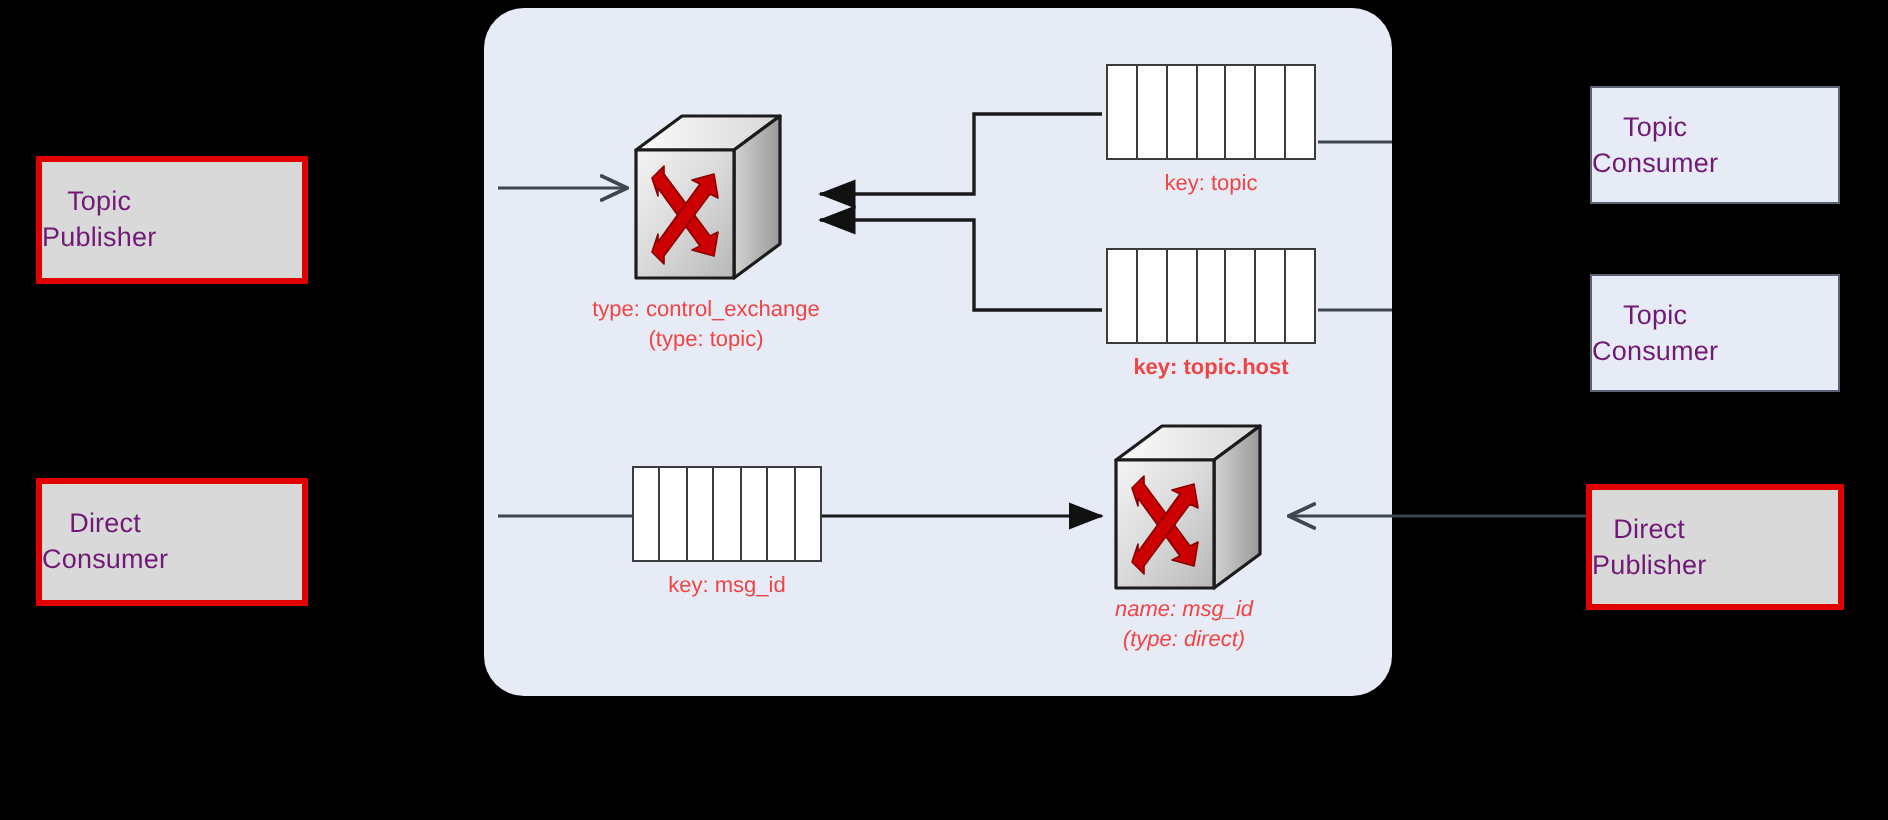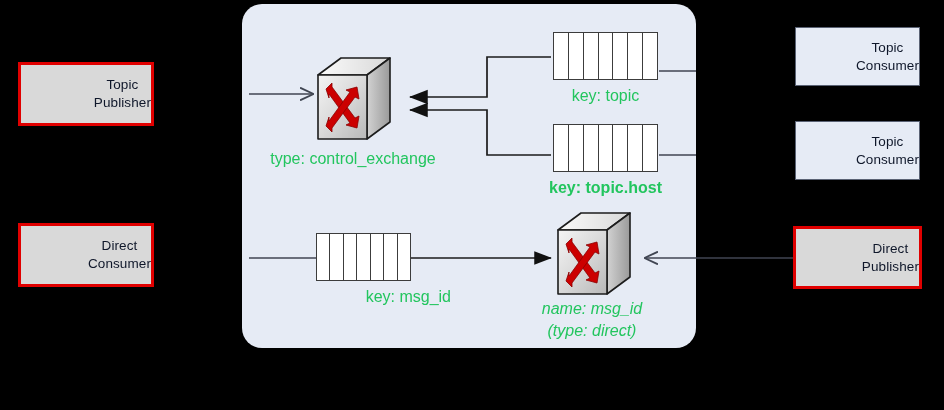--- a/index.html
+++ b/index.html
@@ -26,26 +26,27 @@
     background: #e6ebf5;
     border-radius: 20px;
   }
 
   
   .endpoint {
     position: absolute;
     box-sizing: border-box;
     display: flex;
     align-items: center;
-    justify-content: flex-end;
+    justify-content: flex-start;
     text-align: center;
     font-size: 13.5px;
-    color: #0f172a;
+    color: #701a75;
     line-height: 1.32;
     letter-spacing: .1px;
+    margin-top: 16px;
   }
   .endpoint.red {
     background: #d9d9d9;
     border: 3px solid #e00000;
   }
   .endpoint.blue {
     background: #e6ebf5;
     border: 1px solid #5a6274;
   }
   .endpoint span { display: block; }
@@ -61,22 +62,22 @@
   .queue i {
     flex: 1 1 0;
     display: block;
     border-right: 1.5px solid #3c3c3c;
   }
   .queue i:last-child { border-right: none; }
 
   
   .label {
     position: absolute;
-    font-size: 16px;
-    color: #22c55e;
+    font-size: 11px;
+    color: #ef4444;
     text-align: center;
     white-space: nowrap;
     line-height: 1.35;
   }
   .label .l2 { display: block; }
 
   
   .exchange {
     position: absolute;
   }
@@ -190,21 +191,21 @@
 
   <div class="queue" style="left:316px; top:233px; width:95px; height:48px;">
     <i></i>
       <i></i>
       <i></i>
       <i></i>
       <i></i>
       <i></i>
       <i></i>
   </div>
-  <div class="label" style="left:276px; top:286px; width:175px;text-align:right;">key: msg_id</div>
+  <div class="label" style="left:276px; top:286px; width:175px;">key: msg_id</div>
 
   <div class="exchange" style="left:311px; top:56px; width:82px; height:86px;">
     <svg viewBox="0 0 82 86" width="82" height="86" xmlns="http://www.w3.org/2000/svg">
       <defs>
         <linearGradient id="face1" x1="0" y1="0" x2="1" y2="1">
           <stop offset="0%" stop-color="#f4f4f4"></stop>
           <stop offset="45%" stop-color="#dcdcdc"></stop>
           <stop offset="100%" stop-color="#b8b8b8"></stop>
         </linearGradient>
         <linearGradient id="side1" x1="0" y1="0" x2="1" y2="0">
@@ -224,20 +225,21 @@
       <rect x="7" y="19" width="49" height="64" fill="url(#face1)" stroke="#1c1c1c" stroke-width="1.6" stroke-linejoin="round"></rect>
 
       <g fill="#cc0000" stroke="#8a0000" stroke-width="0.8" stroke-linejoin="round">
         <path d="M15,33 L21,27 L21,31 L44,62 L48,60 L46,72 L35,69 L39,67 L18,38 L18,42 Z"></path>
         <path d="M15,70 L21,76 L21,72 L44,41 L48,43 L46,31 L35,34 L39,36 L18,65 L18,61 Z"></path>
       </g>
     </svg>
   </div>
   <div class="label" style="left:258px; top:148px; width:190px;">
     <span>type: control_exchange</span>
+    <span class="l2">(type: topic)</span>
   </div>
 
   <div class="exchange" style="left:551px; top:211px; width:82px; height:86px;">
     <svg viewBox="0 0 82 86" width="82" height="86" xmlns="http://www.w3.org/2000/svg">
       <defs>
         <linearGradient id="face2" x1="0" y1="0" x2="1" y2="1">
           <stop offset="0%" stop-color="#f4f4f4"></stop>
           <stop offset="45%" stop-color="#dcdcdc"></stop>
           <stop offset="100%" stop-color="#b8b8b8"></stop>
         </linearGradient>

